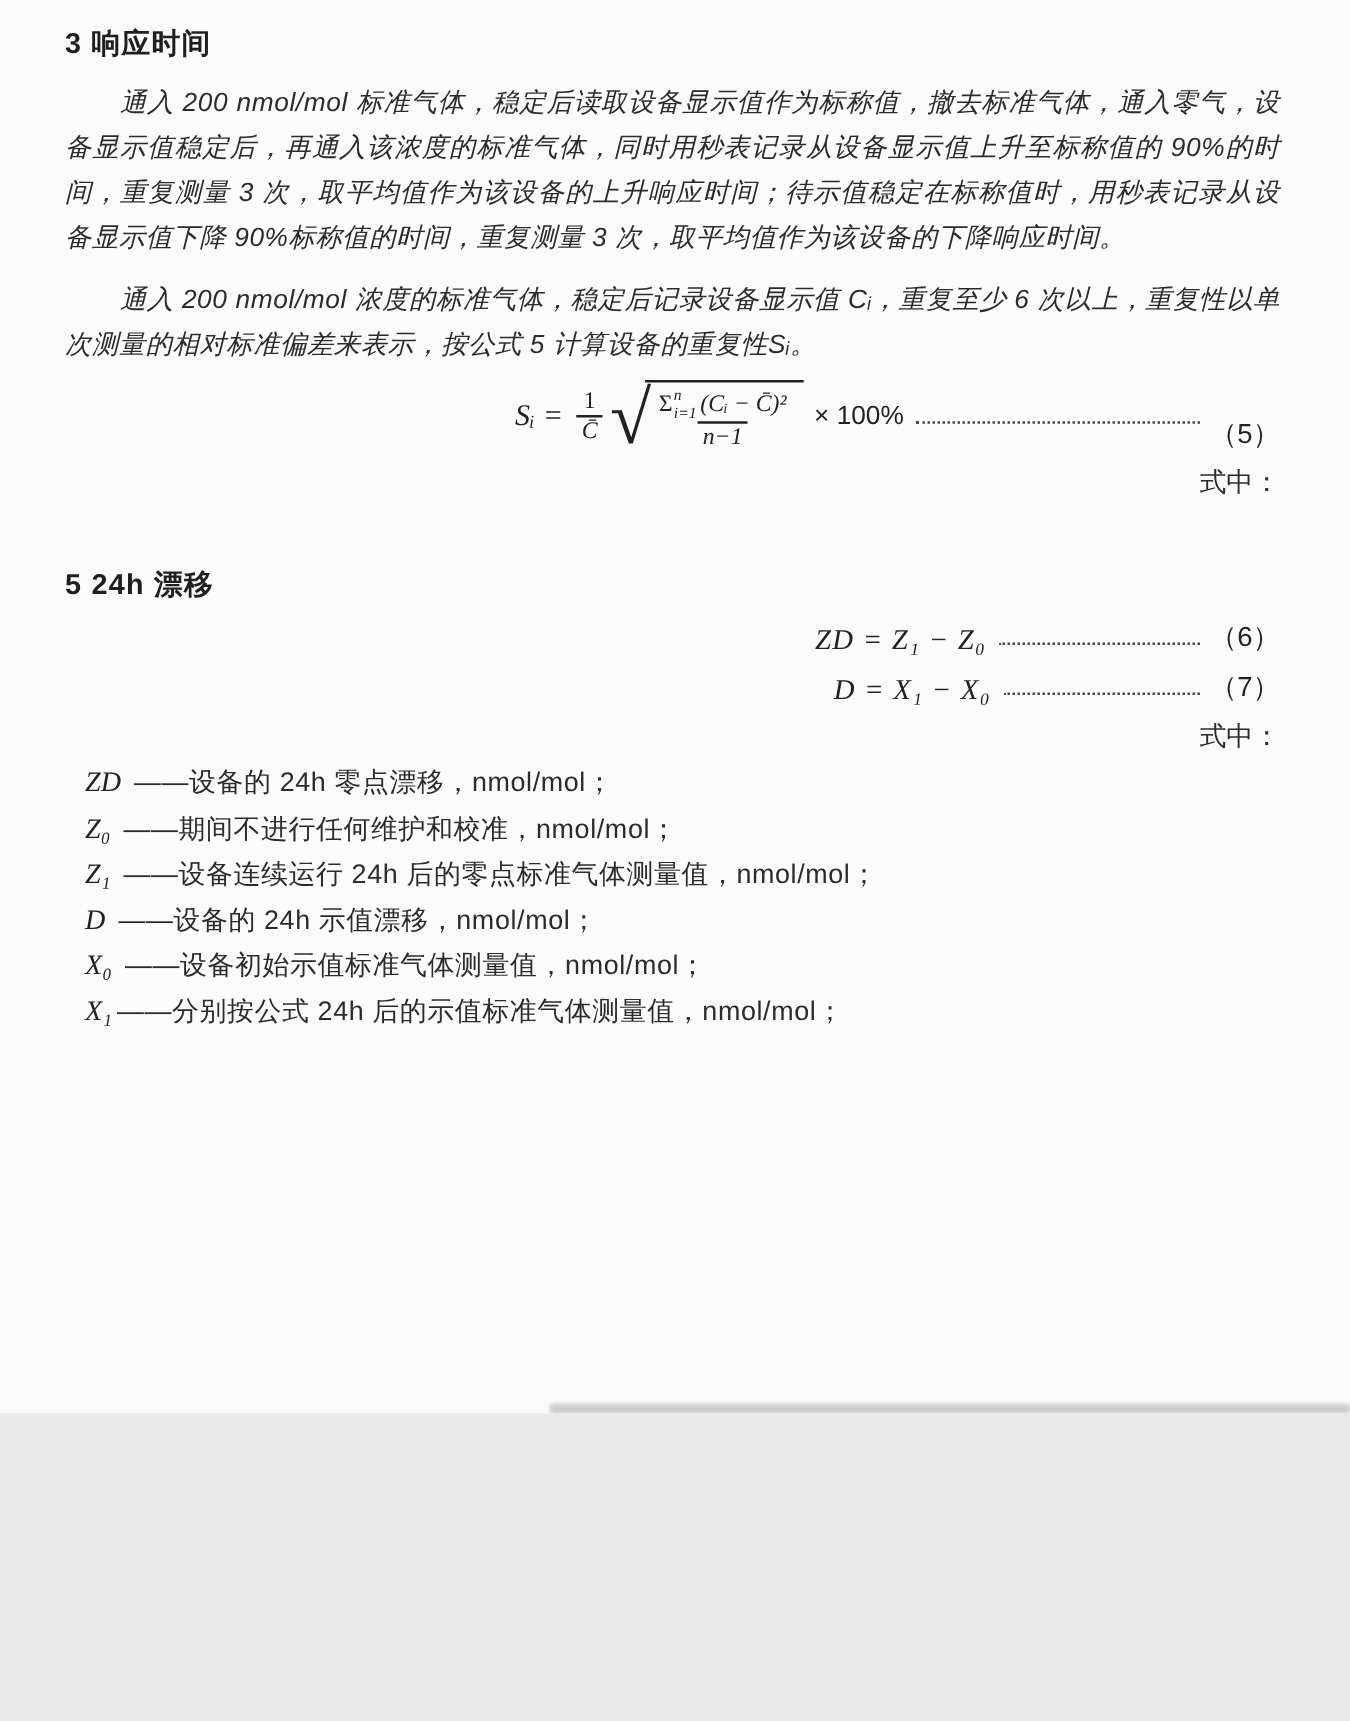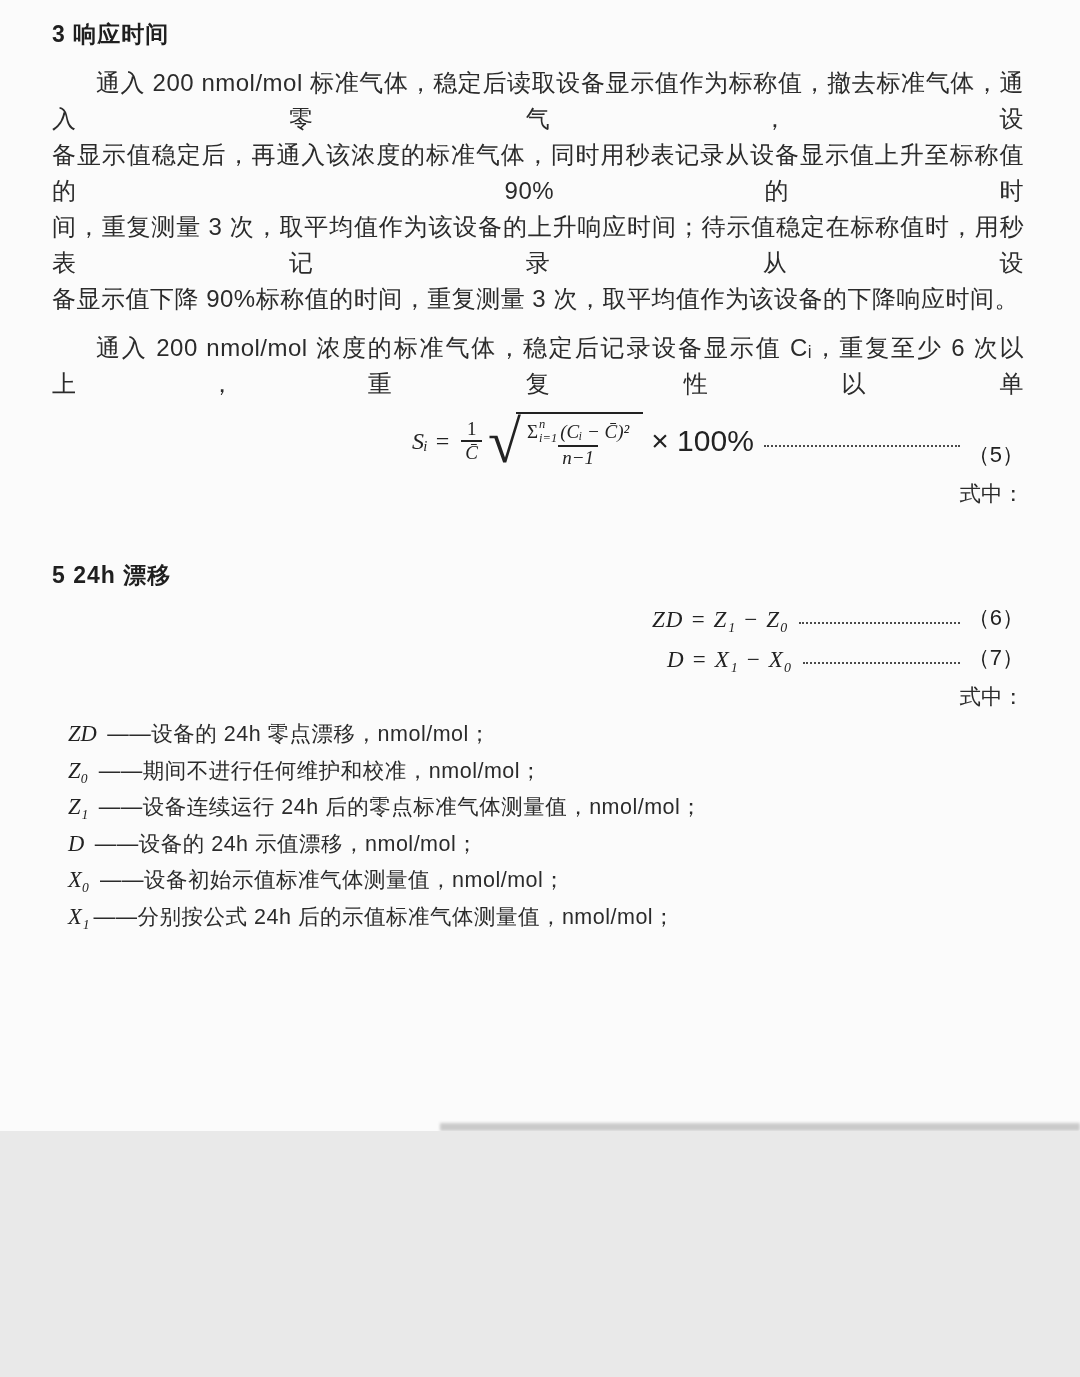--- a/index.html
+++ b/index.html
@@ -13,24 +13,25 @@
     font-family:"Liberation Sans", sans-serif;
     color:#2b2b2b;
     overflow:hidden;
   }
   .sec-heading {
     font-size:23px; font-weight:bold; color:#1f1f1f;
     line-height:36px; letter-spacing:1px;
   }
   .para { margin:0; }
   .line {
-    font-size:24px; line-height:36px;
+    font-size:21px; line-height:36px;
     text-align:justify; text-align-last:justify;
     letter-spacing:0.5px;
     white-space:normal;
+    font-style:italic;
   }
   .line.noj { text-align-last:auto; }
   .line.first { text-indent:44px; }
   .mt-para { margin-top:13px; }
   .mt-h4  { margin-top:24px; }
   .mt-h5  { margin-top:44px; }
 
   
   .equation-row {
     display:flex; align-items:flex-end;
@@ -59,21 +60,21 @@
   .radicand {
     border-top:2.5px solid #222;
     margin-left:-5px; padding:3px 6px 0 3px;
     display:inline-flex; align-items:center;
   }
   .inner-num { display:inline-flex; align-items:center; }
   .limits {
     display:inline-flex; flex-direction:column; align-items:flex-start;
     font-size:12.5px; line-height:1.05; margin:0 3px 0 1px; font-style:italic;
   }
-  .times-part { margin-left:8px; font-family:"Liberation Sans", sans-serif; font-size:30px; }
+  .times-part { margin-left:8px; font-family:"Liberation Sans", sans-serif; font-size:21px; }
   .leader {
     flex:1 1 auto;
     border-bottom:2.5px dotted #4a4a4a;
     height:0; align-self:center;
     margin:10px 8px 0 10px;
   }
   .eq-num {
     font-family:"Liberation Sans", sans-serif;
     font-size:22px; color:#222; flex:0 0 auto;
   }
@@ -100,20 +101,21 @@
   <div class="sec-heading">3 响应时间</div>
   <div class="para mt-para">
     <div class="line first">通入 200 nmol/mol 标准气体，稳定后读取设备显示值作为标称值，撤去标准气体，通入零气，设</div>
     <div class="line">备显示值稳定后，再通入该浓度的标准气体，同时用秒表记录从设备显示值上升至标称值的 90%的时</div>
     <div class="line">间，重复测量 3 次，取平均值作为该设备的上升响应时间；待示值稳定在标称值时，用秒表记录从设</div>
     <div class="line noj">备显示值下降 90%标称值的时间，重复测量 3 次，取平均值作为该设备的下降响应时间。</div>
   </div>
 
   <div class="para mt-para">
     <div class="line first">通入 200 nmol/mol 浓度的标准气体，稳定后记录设备显示值 Cᵢ，重复至少 6 次以上，重复性以单</div>
+    <div class="line noj">次测量的相对标准偏差来表示，按公式 5 计算设备的重复性Sᵢ。</div>
   </div>
 
   <div class="equation-row">
     <span class="eq-spacer"></span>
     <span class="formula">
       <span class="f-var">Sᵢ</span>
       <span class="f-eq">=</span>
       <span class="frac">
         <span class="num">1</span>
         <span class="den f-var">C̄</span>

